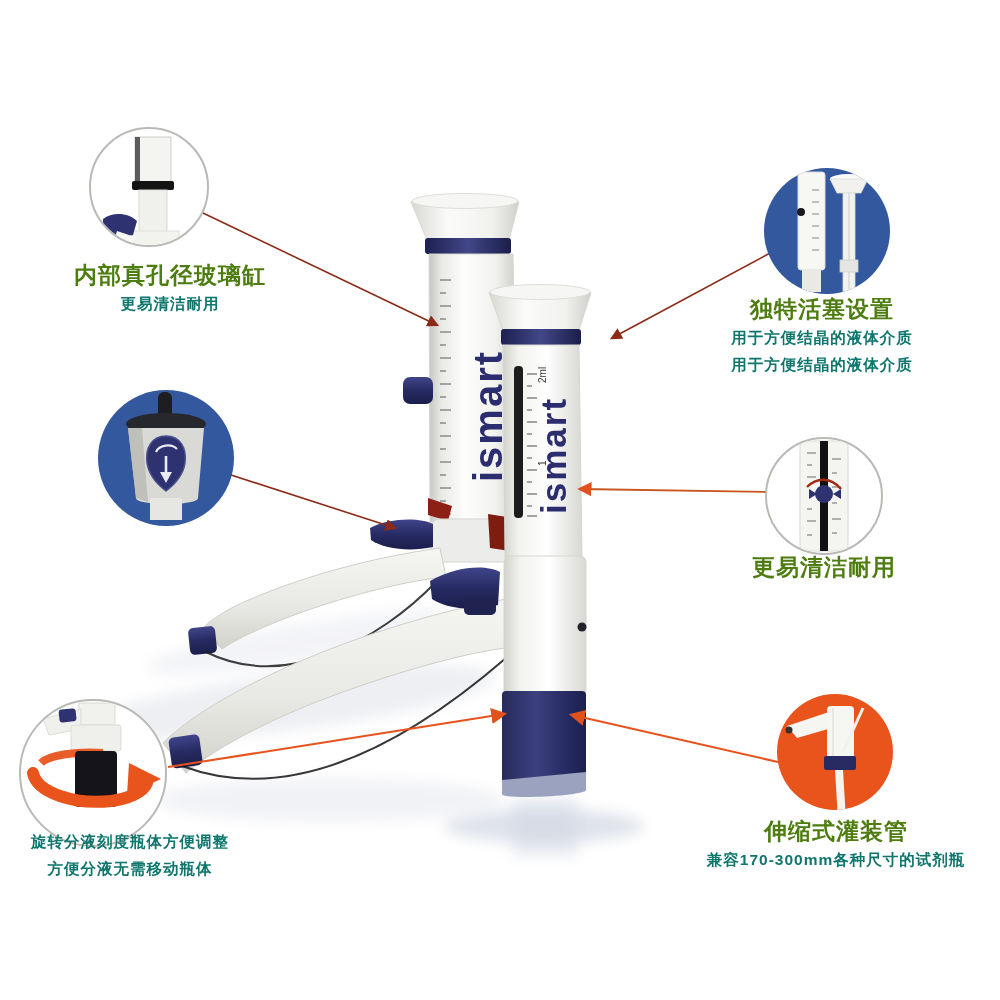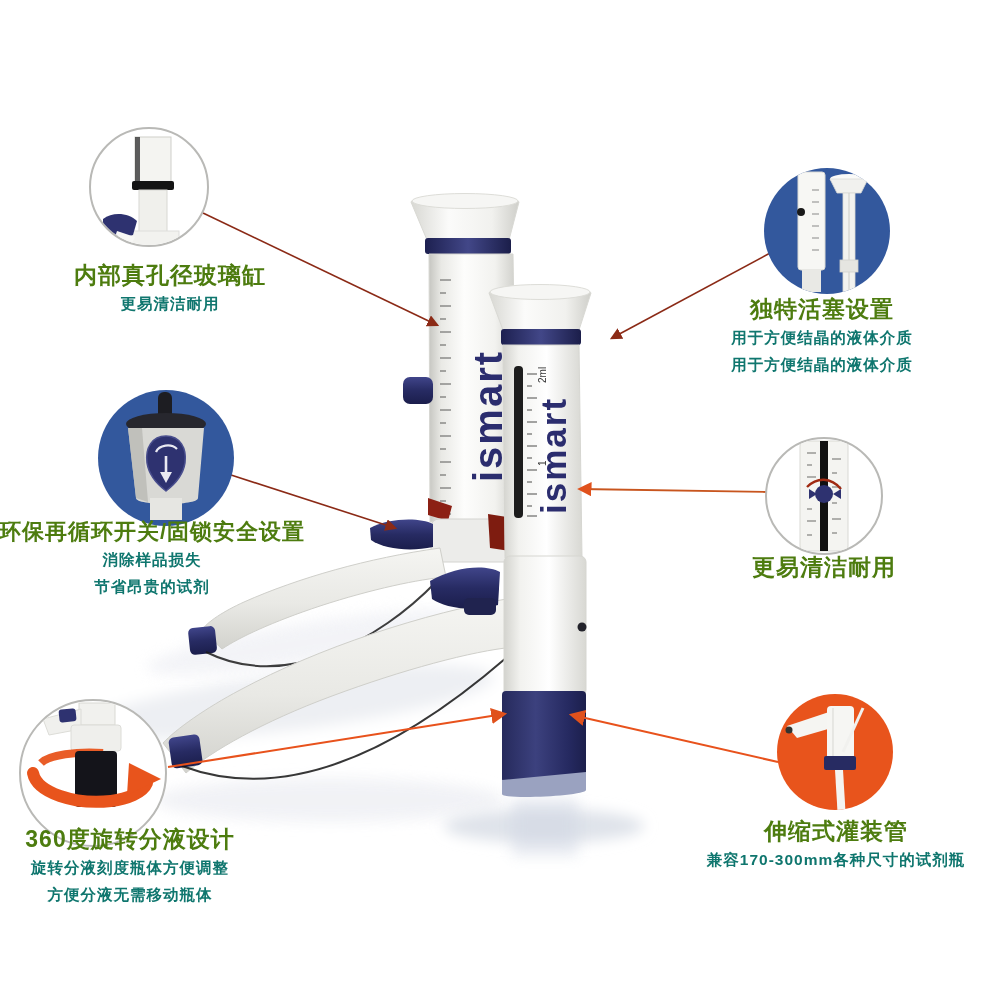--- a/index.html
+++ b/index.html
@@ -268,28 +268,22 @@
       <rect x="47" y="62" width="32" height="14" rx="2" fill="#272b62"></rect>
       <polygon points="58,76 66,76 69,126 61,126" fill="#f4f4f0"></polygon>
     </svg>
   </div>
 
   <div class="label" style="left:170px;top:262px;">
     <div class="label-title">内部真孔径玻璃缸</div>
     <div class="label-line">更易清洁耐用</div>
   </div>
 
-  <div class="label l2" style="left:152px;top:519px;">
-    <div class="label-title">环保再循环开关/固锁安全设置</div>
-    <div class="label-line">消除样品损失</div>
-    <div class="label-line">节省昂贵的试剂</div>
-  </div>
 
   <div class="label" style="left:130px;top:826px;">
-    <div class="label-title">360度旋转分液设计</div>
     <div class="label-line">旋转分液刻度瓶体方便调整</div>
     <div class="label-line">方便分液无需移动瓶体</div>
   </div>
 
   <div class="label" style="left:822px;top:296px;text-align:center;">
     <div class="label-title">独特活塞设置</div>
     <div class="label-line">用于方便结晶的液体介质</div>
     <div class="label-line">用于方便结晶的液体介质</div>
   </div>
 

